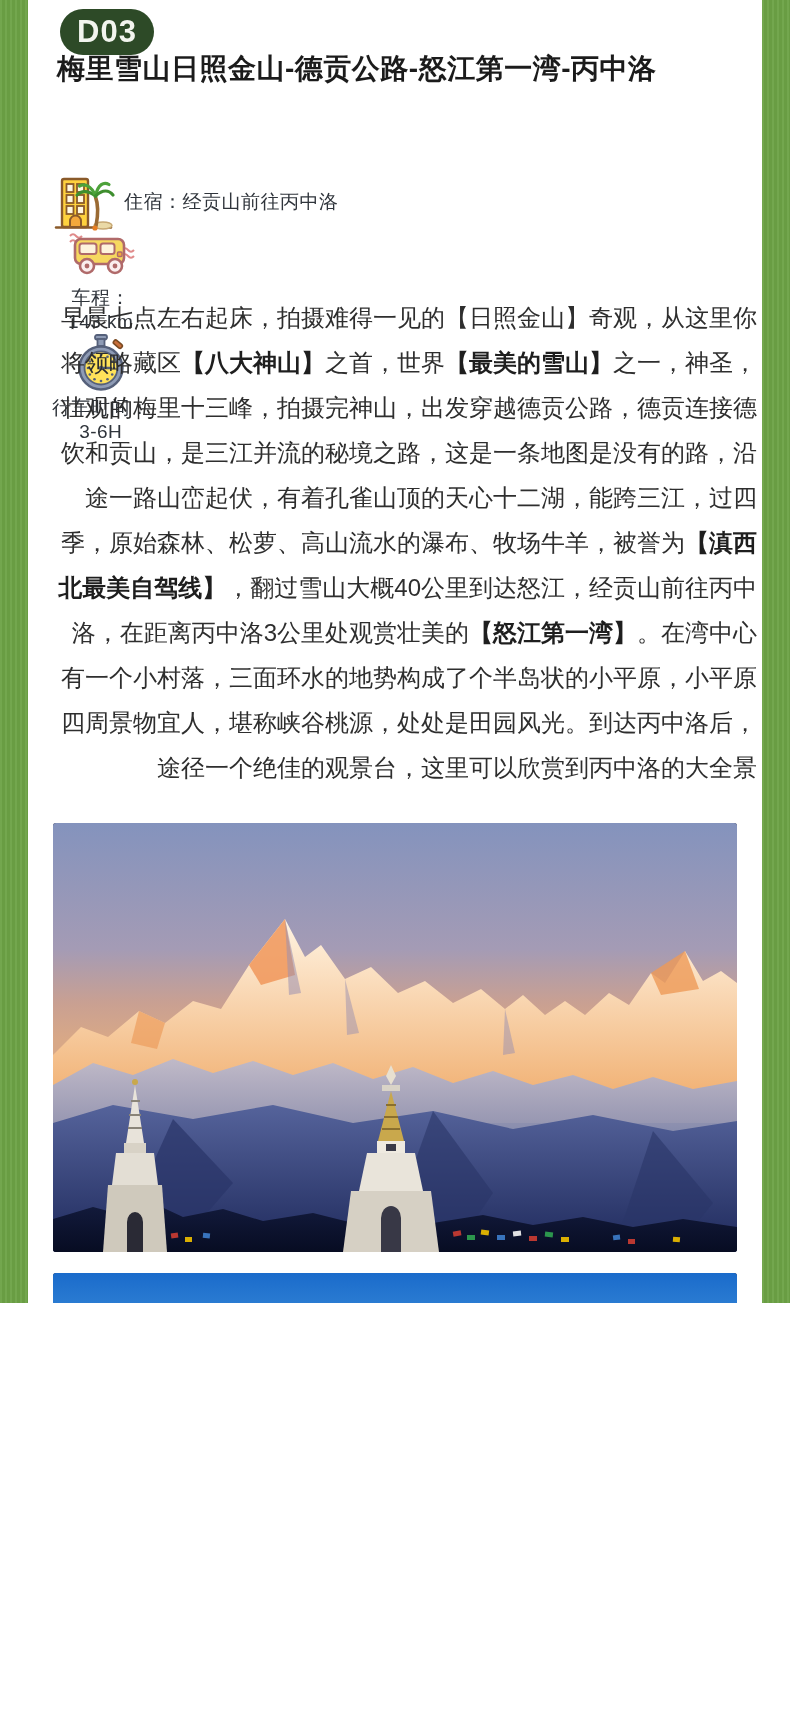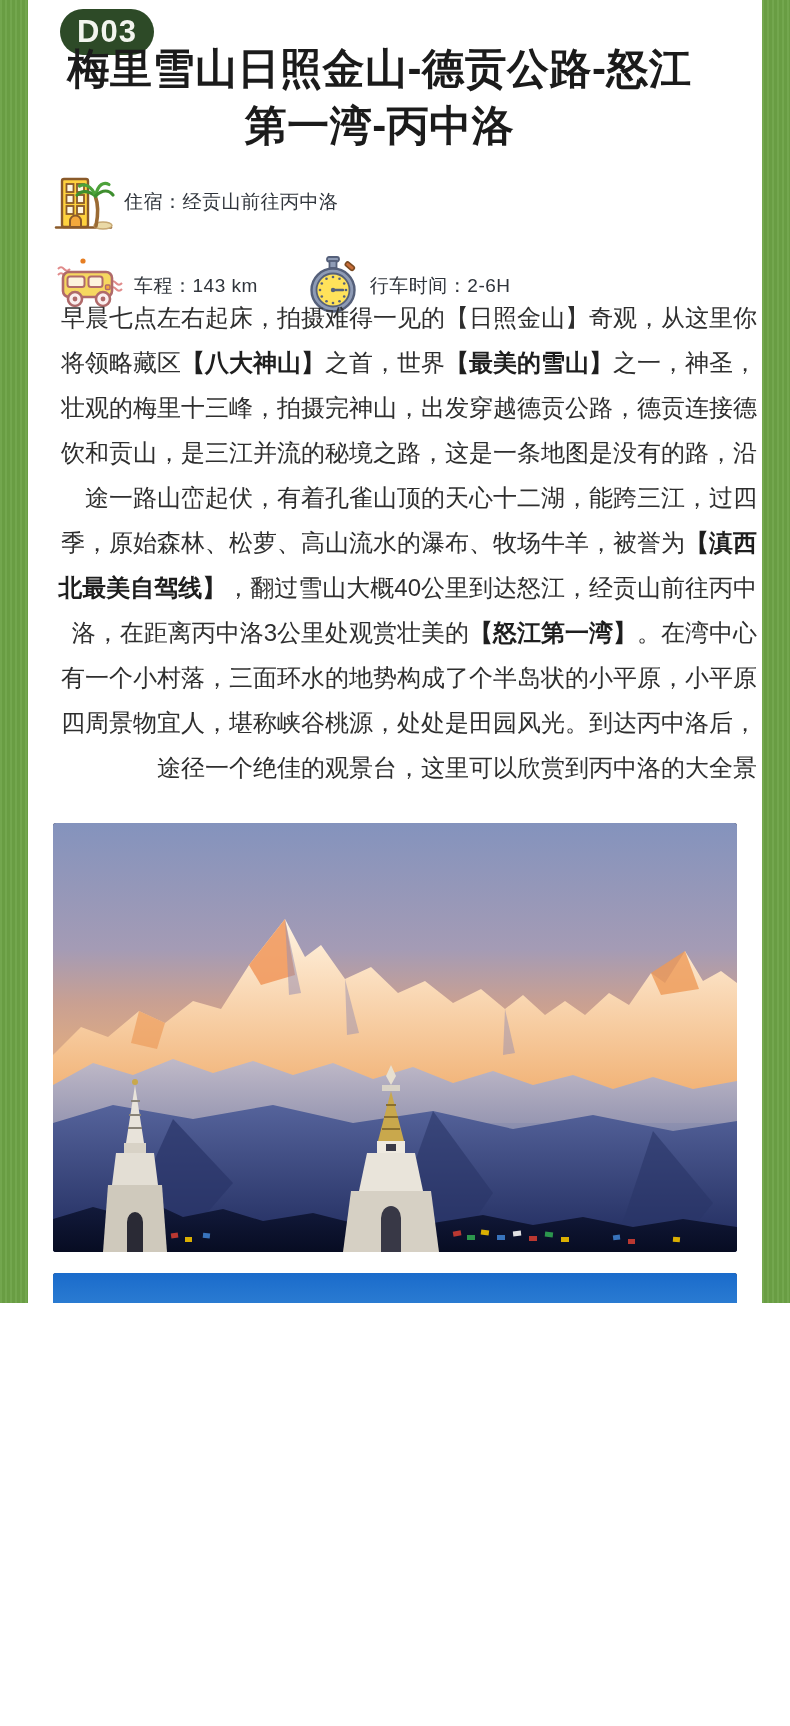--- a/index.html
+++ b/index.html
@@ -15,27 +15,27 @@
   .card{position:absolute;left:28px;top:0;width:734px;height:1726px;background:#fff;}
 
   .badge{
     position:absolute;left:32px;top:9px;height:46px;min-width:48px;
     background:#2D4A27;color:#F2F5EE;border-radius:24px;
     display:flex;align-items:center;justify-content:center;
     font-size:31px;font-weight:600;letter-spacing:1px;padding:0 17px;
   }
   .title{
     position:absolute;left:29px;top:40px;width:645px;
-    font-size:42px;line-height:57px;font-weight:700;color:#1B1B1B;
-    word-break:break-all;letter-spacing:0.5px;text-align:center;
+    font-size:28px;line-height:57px;font-weight:700;color:#1B1B1B;
+    word-break:break-all;letter-spacing:0.5px;
   }
   .info-row{position:absolute;left:24px;display:flex;align-items:center;}
   .info-row .txt{font-size:19px;color:#2F343B;letter-spacing:0.5px;white-space:nowrap;}
   .row-lodging{top:172px;}
-  .row-drive{top:254px;}
+  .row-drive{top:221px;flex-direction:column;}
   .icon-box{display:flex;align-items:center;justify-content:center;}
   .gap-sm{width:8px;}
   .gap-lg{width:46px;}
 
   .body-text{
     position:absolute;left:29px;top:295px;width:700px;
     font-size:24px;line-height:45px;color:#2E2E2E;
     word-break:break-all;text-align:right;
   }
   .body-text b{font-weight:700;color:#1E1E1E;}
@@ -130,21 +130,21 @@
               <circle cx="16" cy="35" r="1.3"></circle>
             <circle cx="17.8" cy="28.5" r="1.3"></circle>
               <circle cx="22.5" cy="23.8" r="1.3"></circle>
           </g>
           <line x1="29" y1="35" x2="39" y2="35" stroke="#55607A" stroke-width="2.4" stroke-linecap="round"></line>
           <circle cx="29" cy="35" r="2.2" fill="#55607A"></circle>
         </svg>
       </span>
       <span class="gap-sm"></span>
       <span class="txt">行车时间：</span>
-      <span class="txt">2-6H</span>
+      <span class="txt">3-6H</span>
     </div>
 
     <p class="body-text" style="margin:0;"><span>早晨七点左右起床，拍摄难得一见的【日照金山】奇观，从这里你将领略藏区</span><b>【八大神山】</b><span>之首，世界</span><b>【最美的雪山】</b><span>之一，神圣，壮观的梅里十三峰，拍摄完神山，出发穿越德贡公路，德贡连接德饮和贡山，是三江并流的秘境之路，这是一条地图是没有的路，沿途一路山峦起伏，有着孔雀山顶的天心十二湖，能跨三江，过四季，原始森林、松萝、高山流水的瀑布、牧场牛羊，被誉为</span><b>【滇西北最美自驾线】</b><span>，翻过雪山大概40公里到达怒江，经贡山前往丙中洛，在距离丙中洛3公里处观赏壮美的</span><b>【怒江第一湾】</b><span>。在湾中心有一个小村落，三面环水的地势构成了个半岛状的小平原，小平原四周景物宜人，堪称峡谷桃源，处处是田园风光。到达丙中洛后，途径一个绝佳的观景台，这里可以欣赏到丙中洛的大全景</span></p>
 
     <div class="photo photo-1">
       <svg viewBox="0 0 684 429" preserveAspectRatio="none">
         <defs>
           <linearGradient id="sky1" x1="0" y1="0" x2="0" y2="1">
             <stop offset="0%" stop-color="#8493BD"></stop>
               <stop offset="42%" stop-color="#A49BB5"></stop>

